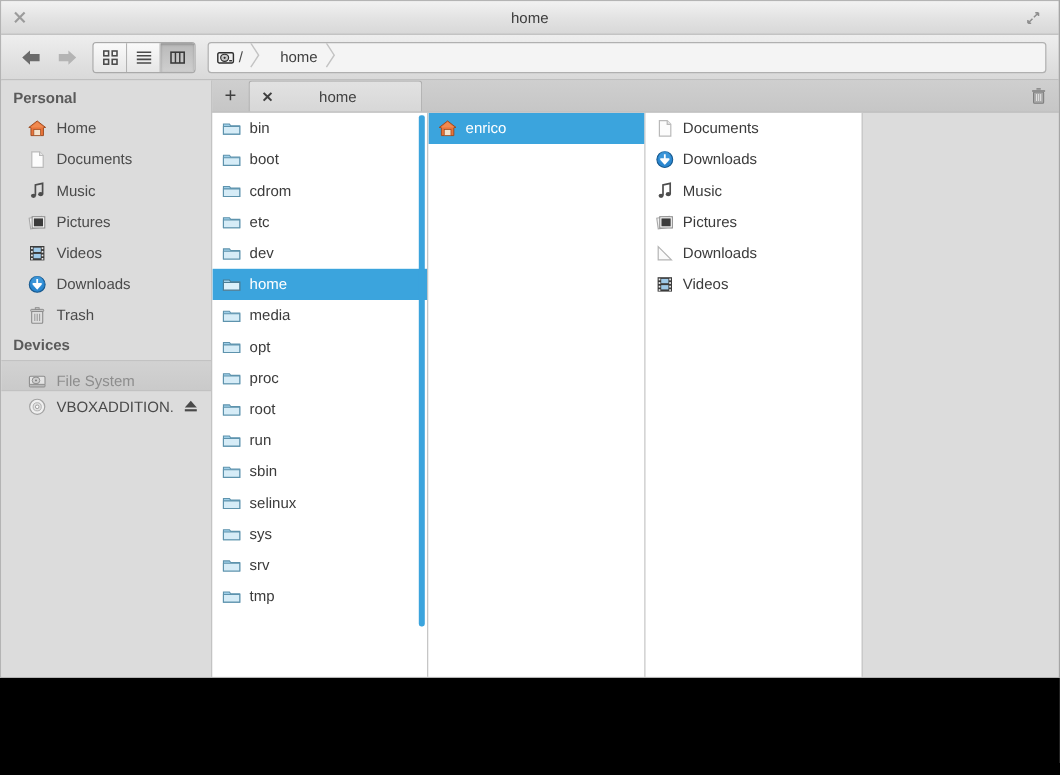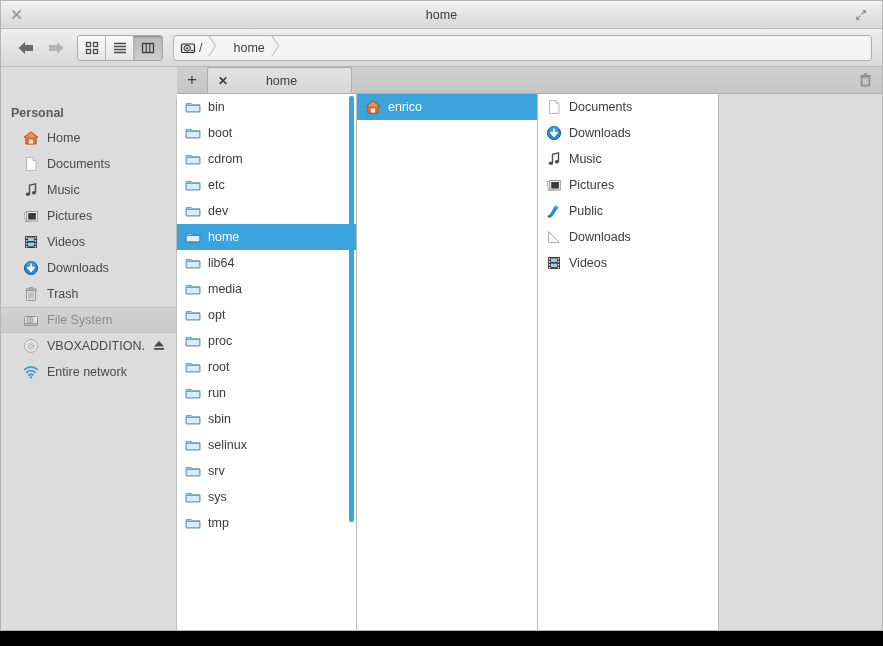--- a/index.html
+++ b/index.html
@@ -5,21 +5,21 @@
   * { box-sizing: border-box; margin: 0; padding: 0; }
   html, body {
     width: 883px; height: 646px;
     background: #000;
     font-family: "Liberation Sans", sans-serif;
     font-size: 12.5px;
     overflow: hidden;
   }
   .window {
     position: absolute; left: 0; top: 0;
-    width: 883px; height: 631px;
+    width: 883px; height: 565px;
     background: #dcdcdc;
     display: flex; flex-direction: column;
     border: 1px solid #b4b4b4;
   }
 
   
   .titlebar {
     height: 28px; flex: 0 0 28px;
     background: linear-gradient(to bottom, #f2f2f2 0%, #e2e2e2 55%, #d8d8d8 100%);
     border-bottom: 1px solid #bcbcbc;
@@ -93,35 +93,35 @@
   
   .body { flex: 1; display: flex; min-height: 0; }
 
   
   .sidebar {
     width: 176px; flex: 0 0 176px;
     background: #dcdcdc;
     border-right: 1px solid #bdbdbd;
     padding-top: 3px;
     overflow: hidden;
-    margin-top: 31px;
   }
   .side-head {
     font-size: 12.5px; font-weight: bold; color: #5a5a5a;
     padding: 5px 0 5px 10px;
   }
   .side-item {
     height: 26px; display: flex; align-items: center;
     padding-left: 22px; gap: 8px;
     color: #4a4a4a; font-size: 12.5px;
   }
   .side-item.selected {
     background: linear-gradient(to bottom,#d2d2d2,#cacaca);
     border-top: 1px solid #c2c2c2; border-bottom: 1px solid #c2c2c2;
     color: #8d8d8d;
+    align-items: flex-end;
   }
   .side-item .lbl { white-space: nowrap; overflow: hidden; }
   .side-item .eject { margin-left: auto; margin-right: 10px; }
 
   
   .panes { flex: 1; display: flex; flex-direction: column; min-width: 0; }
 
   .tabbar {
     height: 27px; flex: 0 0 27px;
     background: linear-gradient(to bottom,#cfcfcf,#c6c6c6);
@@ -351,20 +351,21 @@
           <svg width="16" height="16" viewBox="0 0 16 16">
             <rect x="3.4" y="4.4" width="9.2" height="10" rx="0.8" fill="#dedede" stroke="#8a8a8a" stroke-width="0.9"></rect>
             <rect x="2.6" y="2.8" width="10.8" height="1.8" rx="0.6" fill="#c6c6c6" stroke="#8a8a8a" stroke-width="0.8"></rect>
             <rect x="6.4" y="1.4" width="3.2" height="1.4" fill="#c6c6c6" stroke="#8a8a8a" stroke-width="0.7"></rect>
             <path d="M6 6.4 V12.4 M8 6.4 V12.4 M10 6.4 V12.4" stroke="#9a9a9a" stroke-width="0.9"></path>
           </svg>
         </span>
         <span class="lbl">Trash</span>
       </div>
 
+      <div class="side-head">Devices</div>
 
       <div class="side-item selected">
         <span class="ico">
           <svg width="16" height="16" viewBox="0 0 16 16">
             <rect x="1.5" y="4.5" width="13" height="7.5" rx="1" fill="#e4e4e4" stroke="#8c8c8c" stroke-width="0.9"></rect>
             <ellipse cx="7" cy="8" rx="3.2" ry="2.8" fill="#cfcfcf" stroke="#8c8c8c" stroke-width="0.8"></ellipse>
             <circle cx="7" cy="8" r="0.8" fill="#7b7b7b"></circle>
             <rect x="1.5" y="11.3" width="13" height="2.2" rx="0.7" fill="#b9b9b9" stroke="#8c8c8c" stroke-width="0.8"></rect>
           </svg>
         </span>
@@ -382,31 +383,20 @@
         <span class="lbl">VBOXADDITION...</span>
         <span class="eject">
           <svg width="14" height="14" viewBox="0 0 14 14">
             <path d="M7 3 L12 8.6 L2 8.6 Z" fill="#4a4a4a"></path>
             <rect x="2" y="10" width="10" height="1.8" fill="#4a4a4a"></rect>
           </svg>
         </span>
       </div>
 
 
-      <div class="side-item">
-        <span class="ico">
-          <svg width="16" height="16" viewBox="0 0 16 16">
-            <path d="M1.8 5.4 A9 9 0 0 1 14.2 5.4" fill="none" stroke="#3a9fe0" stroke-width="2" stroke-linecap="round"></path>
-            <path d="M4 8.3 A6 6 0 0 1 12 8.3" fill="none" stroke="#3a9fe0" stroke-width="2" stroke-linecap="round"></path>
-            <path d="M6.1 11.1 A3 3 0 0 1 9.9 11.1" fill="none" stroke="#3a9fe0" stroke-width="2" stroke-linecap="round"></path>
-            <circle cx="8" cy="13.4" r="1.2" fill="#3a9fe0"></circle>
-          </svg>
-        </span>
-        <span class="lbl">Entire network</span>
-      </div>
     </div>
 
     <div class="panes">
 
       <div class="tabbar">
         <div class="newtab">+</div>
         <div class="tab">
           <span class="x">✕</span>
           <span class="tname">home</span>
         </div>
@@ -477,29 +467,20 @@
             </span>
             <span>home</span>
           </div>
           <div class="row">
             <span class="ico">
               <svg width="16" height="16" viewBox="0 0 16 16">
                 <path d="M1.2 4.4 H6.2 L7.3 5.8 H14.8 V12.8 H1.2 Z" fill="#9fcfe8" stroke="#5e93ad" stroke-width="0.9"></path>
                 <path d="M1.2 6.4 H14.8 V12.8 H1.2 Z" fill="#d6ecf7" stroke="#5e93ad" stroke-width="0.9"></path>
               </svg>
             </span>
-            <span>lib64</span>
-          </div>
-          <div class="row">
-            <span class="ico">
-              <svg width="16" height="16" viewBox="0 0 16 16">
-                <path d="M1.2 4.4 H6.2 L7.3 5.8 H14.8 V12.8 H1.2 Z" fill="#9fcfe8" stroke="#5e93ad" stroke-width="0.9"></path>
-                <path d="M1.2 6.4 H14.8 V12.8 H1.2 Z" fill="#d6ecf7" stroke="#5e93ad" stroke-width="0.9"></path>
-              </svg>
-            </span>
             <span>media</span>
           </div>
           <div class="row">
             <span class="ico">
               <svg width="16" height="16" viewBox="0 0 16 16">
                 <path d="M1.2 4.4 H6.2 L7.3 5.8 H14.8 V12.8 H1.2 Z" fill="#9fcfe8" stroke="#5e93ad" stroke-width="0.9"></path>
                 <path d="M1.2 6.4 H14.8 V12.8 H1.2 Z" fill="#d6ecf7" stroke="#5e93ad" stroke-width="0.9"></path>
               </svg>
             </span>
             <span>opt</span>
@@ -549,30 +530,30 @@
             </span>
             <span>selinux</span>
           </div>
           <div class="row">
             <span class="ico">
               <svg width="16" height="16" viewBox="0 0 16 16">
                 <path d="M1.2 4.4 H6.2 L7.3 5.8 H14.8 V12.8 H1.2 Z" fill="#9fcfe8" stroke="#5e93ad" stroke-width="0.9"></path>
                 <path d="M1.2 6.4 H14.8 V12.8 H1.2 Z" fill="#d6ecf7" stroke="#5e93ad" stroke-width="0.9"></path>
               </svg>
             </span>
+            <span>sys</span>
+          </div>
+          <div class="row">
+            <span class="ico">
+              <svg width="16" height="16" viewBox="0 0 16 16">
+                <path d="M1.2 4.4 H6.2 L7.3 5.8 H14.8 V12.8 H1.2 Z" fill="#9fcfe8" stroke="#5e93ad" stroke-width="0.9"></path>
+                <path d="M1.2 6.4 H14.8 V12.8 H1.2 Z" fill="#d6ecf7" stroke="#5e93ad" stroke-width="0.9"></path>
+              </svg>
+            </span>
             <span>srv</span>
-          </div>
-          <div class="row">
-            <span class="ico">
-              <svg width="16" height="16" viewBox="0 0 16 16">
-                <path d="M1.2 4.4 H6.2 L7.3 5.8 H14.8 V12.8 H1.2 Z" fill="#9fcfe8" stroke="#5e93ad" stroke-width="0.9"></path>
-                <path d="M1.2 6.4 H14.8 V12.8 H1.2 Z" fill="#d6ecf7" stroke="#5e93ad" stroke-width="0.9"></path>
-              </svg>
-            </span>
-            <span>sys</span>
           </div>
           <div class="row">
             <span class="ico">
               <svg width="16" height="16" viewBox="0 0 16 16">
                 <path d="M1.2 4.4 H6.2 L7.3 5.8 H14.8 V12.8 H1.2 Z" fill="#9fcfe8" stroke="#5e93ad" stroke-width="0.9"></path>
                 <path d="M1.2 6.4 H14.8 V12.8 H1.2 Z" fill="#d6ecf7" stroke="#5e93ad" stroke-width="0.9"></path>
               </svg>
             </span>
             <span>tmp</span>
           </div>
@@ -625,30 +606,20 @@
           </div>
           <div class="row">
             <span class="ico">
               <svg width="16" height="16" viewBox="0 0 16 16">
                 <rect x="1.8" y="4" width="10.5" height="9" fill="#f2f2f2" stroke="#a8a8a8" stroke-width="0.9" transform="rotate(-8 7 8)"></rect>
                 <rect x="3.8" y="3.6" width="10.5" height="9.4" fill="#fafafa" stroke="#8d8d8d" stroke-width="0.9"></rect>
                 <rect x="5.2" y="5" width="7.7" height="6.6" fill="#3b3b3b"></rect>
               </svg>
             </span>
             <span>Pictures</span>
-          </div>
-          <div class="row">
-            <span class="ico">
-              <svg width="16" height="16" viewBox="0 0 16 16">
-                <path d="M3 13 L8.5 3.5 L11.5 5.5 L6 14 Z" fill="#2a87d0"></path>
-                <path d="M9.5 2.3 L13.2 4.8 L11.4 6.2 L8.2 3.8 Z" fill="#4aa3e0"></path>
-                <circle cx="3.4" cy="13.2" r="1.5" fill="#1f6ca8"></circle>
-              </svg>
-            </span>
-            <span>Public</span>
           </div>
           <div class="row">
             <span class="ico">
               <svg width="16" height="16" viewBox="0 0 16 16">
                 <path d="M2.5 13.5 L13.5 13.5 L2.5 2.5 Z" fill="#fafafa" stroke="#b4b4b4" stroke-width="1"></path>
               </svg>
             </span>
             <span>Downloads</span>
           </div>
           <div class="row">

